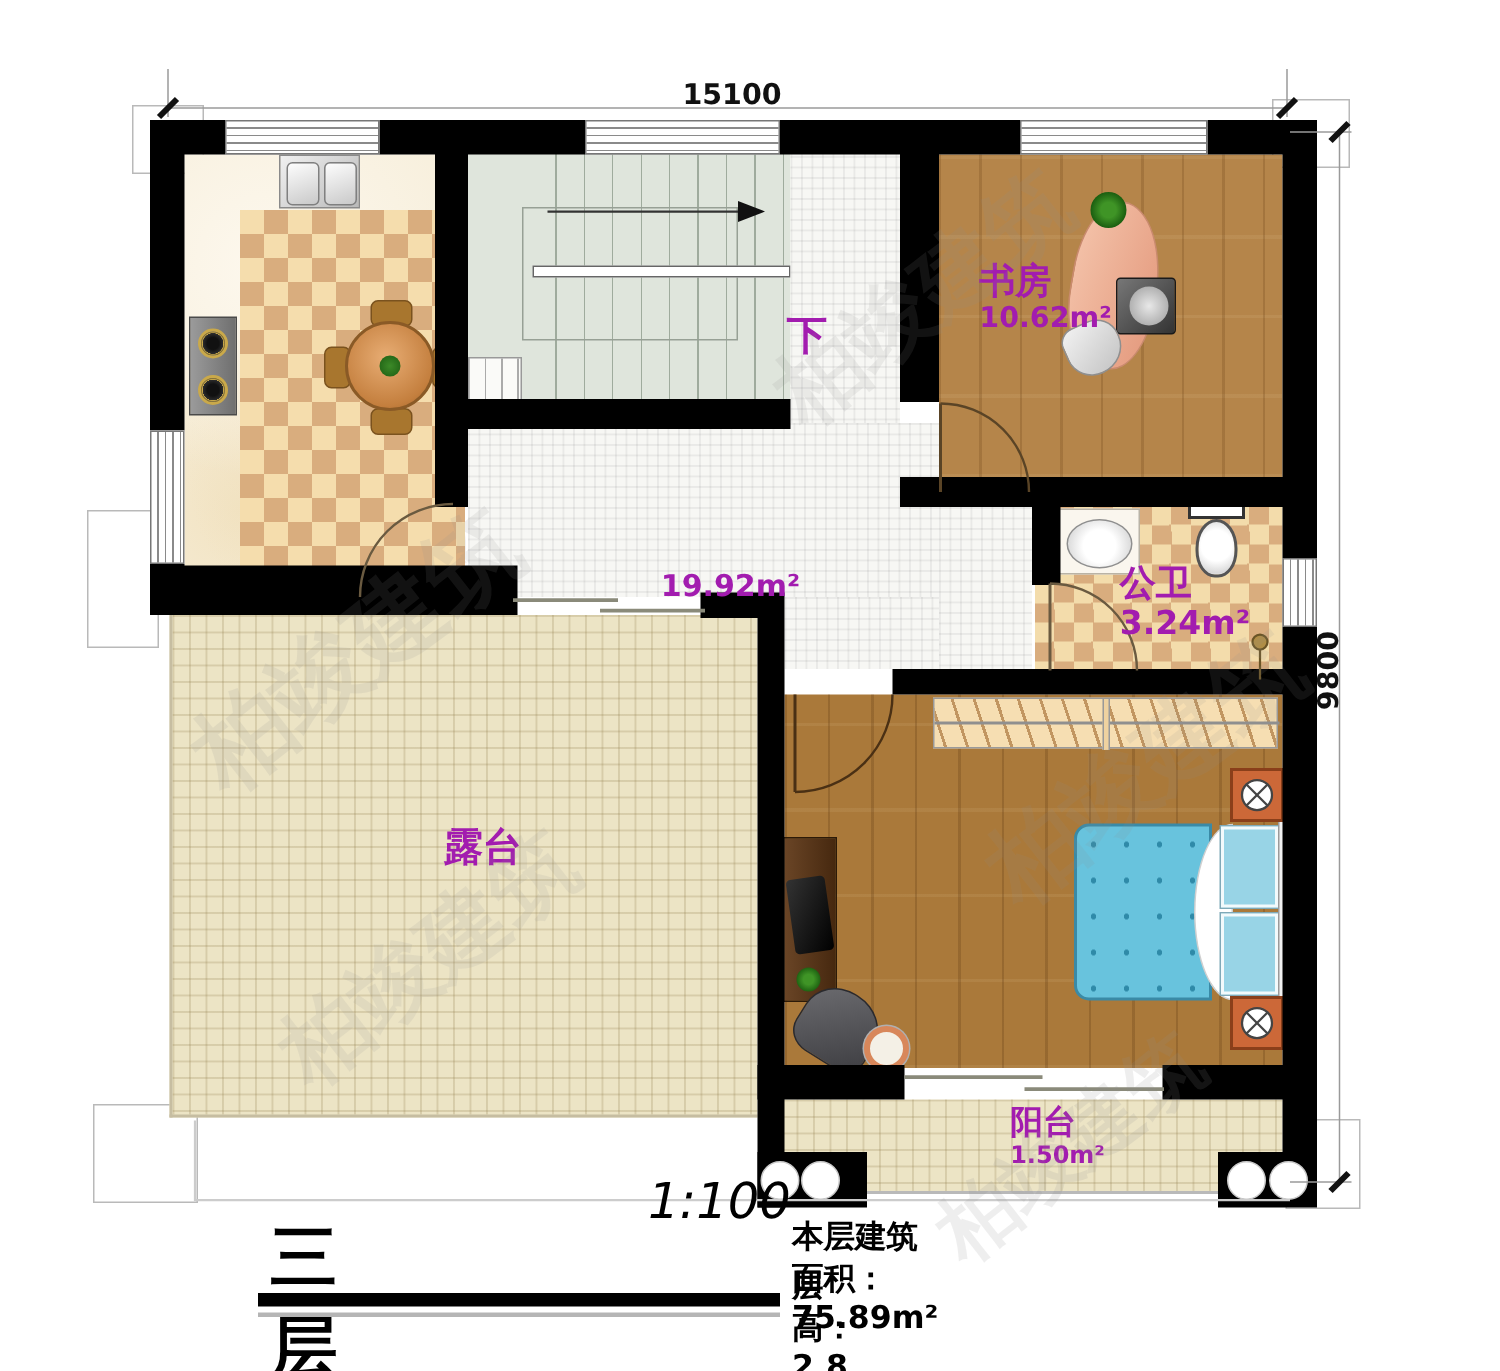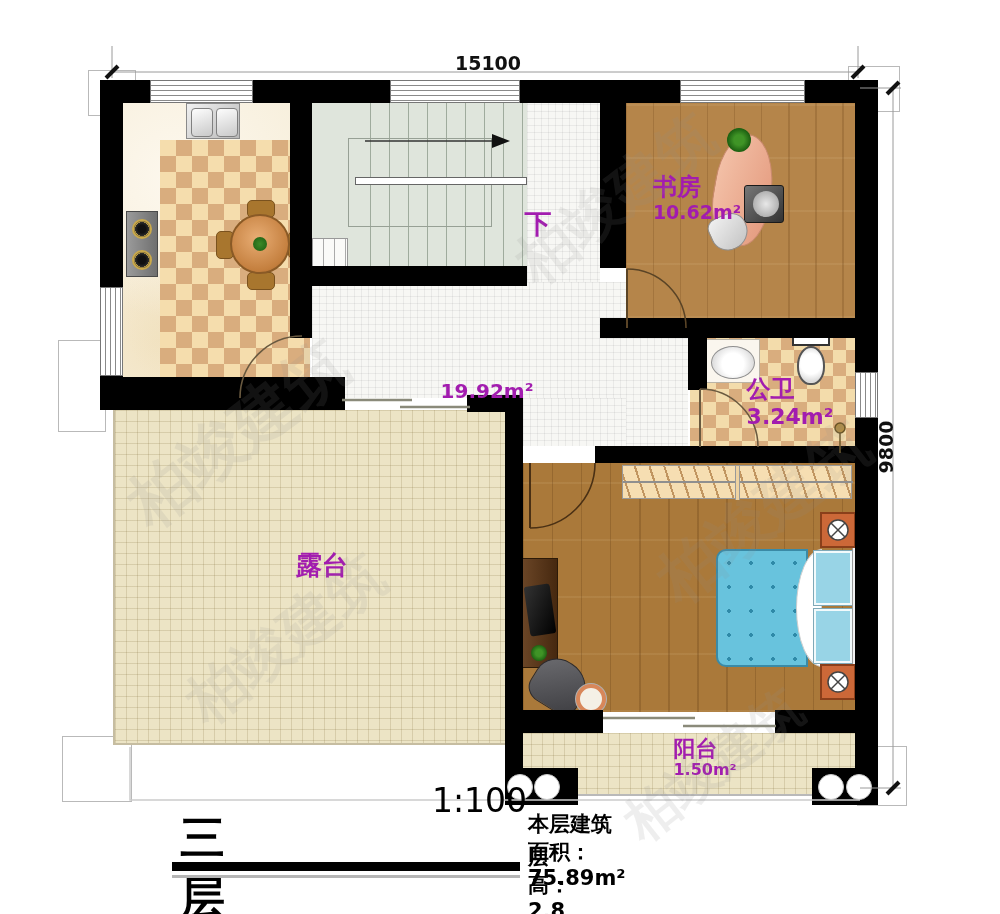--- a/index.html
+++ b/index.html
@@ -234,21 +234,21 @@
   <div class="dim" style="left:886px;top:447px;transform:translate(-50%,-50%) rotate(-90deg);">9800</div>
 
   <div class="wm" style="left:110px;top:390px;font-size:64px;opacity:.13;">柏竣建筑</div>
   <div class="wm" style="left:500px;top:160px;font-size:58px;opacity:.13;">柏竣建筑</div>
   <div class="wm" style="left:640px;top:470px;font-size:62px;opacity:.12;">柏竣建筑</div>
   <div class="wm" style="left:170px;top:600px;font-size:58px;opacity:.12;">柏竣建筑</div>
   <div class="wm" style="left:610px;top:730px;font-size:52px;opacity:.14;">柏竣建筑</div>
 
   <div class="titleblock">
     <div class="t-main" style="left:180px;top:808px;">三层平面图</div>
-    <div class="t-scale" style="left:432px;top:781px;">1:100</div>
+    <div class="t-scale" style="left:432px;top:781px;font-style:italic;">1:100</div>
     <div class="t-bar" style="left:172px;top:862px;width:348px;height:9px;"></div>
     <div class="t-bar2" style="left:172px;top:875px;width:348px;height:3px;"></div>
     <div class="t-info" style="left:528px;top:810px;">
       <span>本层建筑面积：</span><span>75.89m²</span>
     </div>
     <div class="t-info" style="left:528px;top:843px;">层高：2.8米</div>
   </div>
 
 </div>
 

